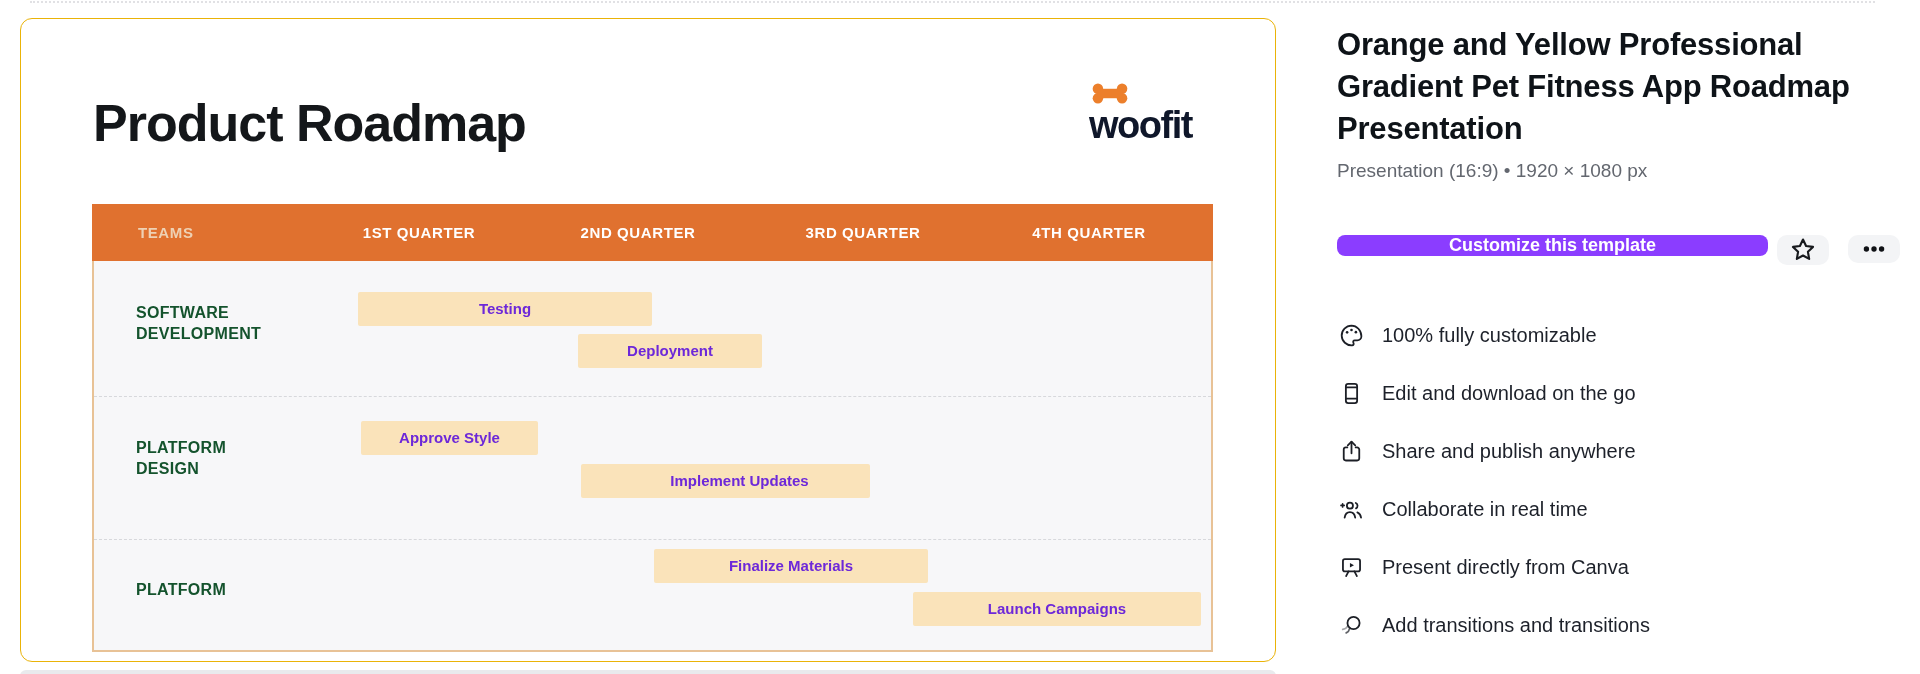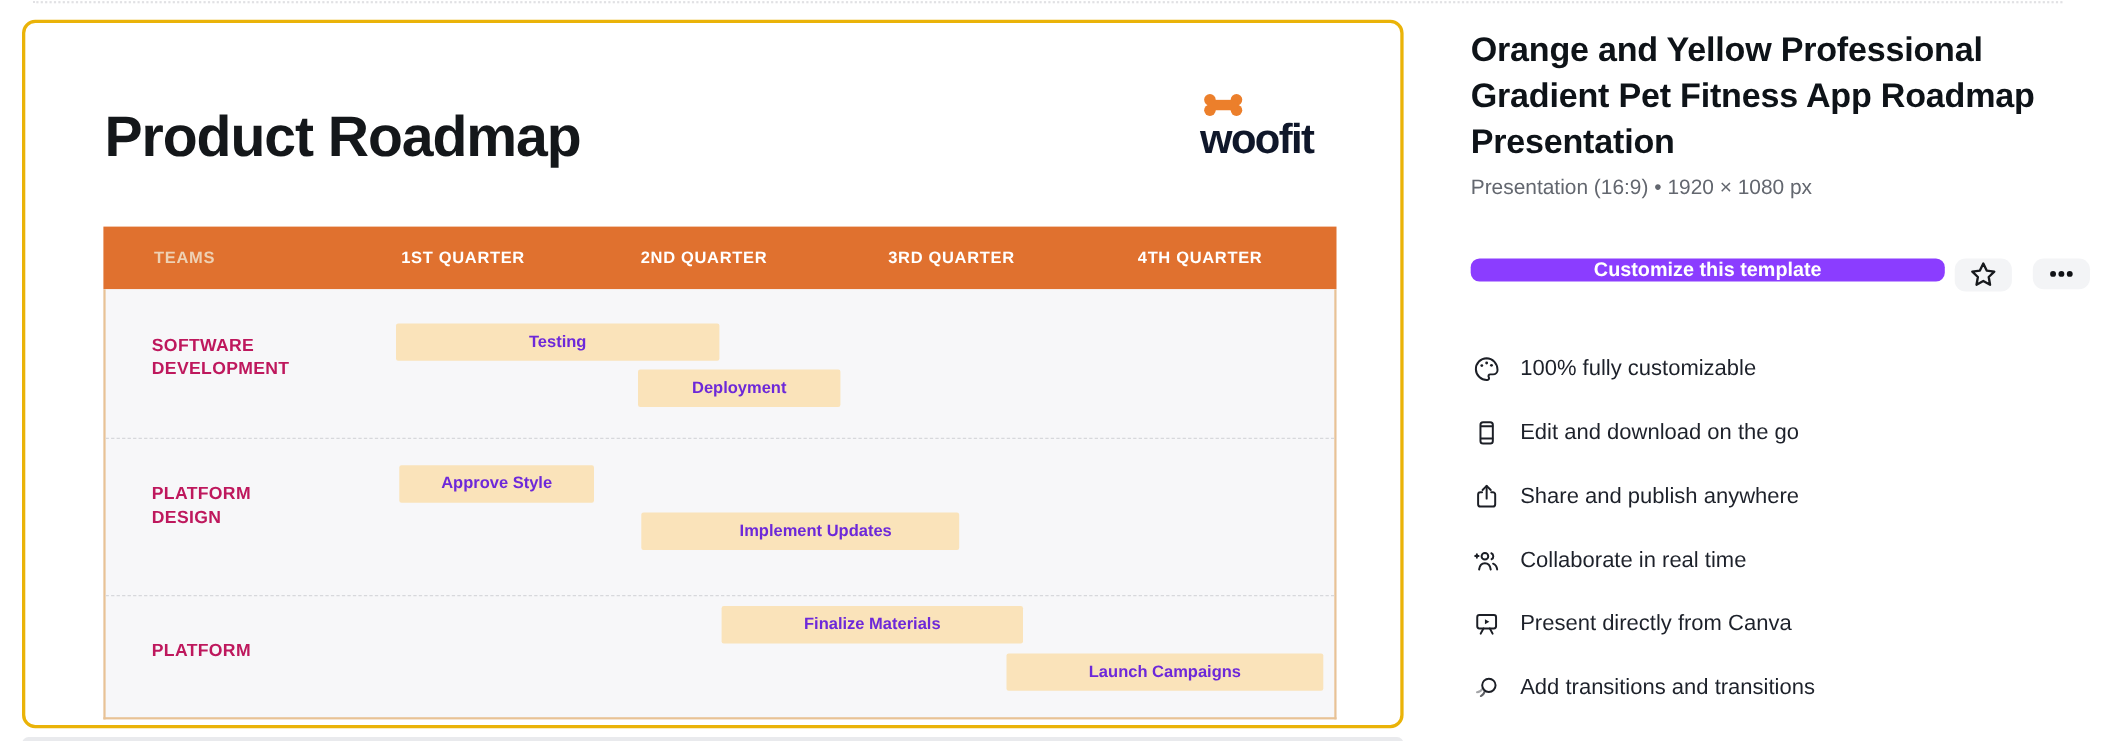--- a/index.html
+++ b/index.html
@@ -3,37 +3,37 @@
 <meta charset="utf-8">
 <style>
   * { margin:0; padding:0; box-sizing:border-box; }
   html,body { background:#ffffff; }
   body { font-family:"Liberation Sans", sans-serif; width:1920px; height:674px; position:relative; overflow:hidden; }
 
   .top-dash { position:absolute; top:1px; left:30px; width:1845px; border-top:2px dotted #d7d8db; opacity:.75; }
 
   
   .preview-card { position:absolute; left:20px; top:18px; width:1256px; height:644px;
-    background:#ffffff; border:3px solid #eab308; border-radius:12px; }
+    background:#ffffff; border:1px solid #eab308; border-radius:12px; }
   .slide-title { position:absolute; left:72px; top:74px; font-size:52px; font-weight:700;
     letter-spacing:-1px; color:#14171a; }
   .brand { position:absolute; left:1068px; top:64px; width:160px; }
   .brand .bone { display:block; margin-left:3px; }
   .brand .wordmark { font-size:38px; font-weight:700; letter-spacing:-1.5px; color:#0f172a; line-height:42px; }
 
   .roadmap { position:absolute; left:71px; top:185px; width:1121px; height:320px; }
   .roadmap-header { position:absolute; left:0; top:0; width:100%; height:57px; background:#e0712f; }
   .hcell { position:absolute; top:0; height:57px; line-height:57px; font-size:15px; font-weight:700;
     letter-spacing:.6px; color:#ffffff; transform:translateX(-50%); white-space:nowrap; }
   .hcell.left { transform:none; color:#eed1b4; }
   .roadmap-body { position:absolute; left:0; top:57px; width:100%; height:391px;
     background:#f7f7f9; border:2px solid #e8c296; border-top:none; }
   .row-sep { position:absolute; left:0; right:0; border-top:1px dashed #d7d8dc; }
   .team-label { position:absolute; left:42px; font-size:16px; font-weight:700; line-height:21px;
-    letter-spacing:.3px; color:#be185d; }
+    letter-spacing:.3px; color:#14532d; }
   .gantt-bar { position:absolute; height:34px; background:#fae3ba; border-radius:2px;
     text-align:center; font-size:15px; font-weight:700; color:#6d28d9; }
   .gantt-bar span { line-height:34px; }
 
   .next-card-strip { position:absolute; left:20px; top:670px; width:1256px; height:6px;
     background:#e9eaed; border-radius:10px 10px 0 0; }
 
   
   .details { position:absolute; left:1337px; top:0; width:575px; }
   .tpl-title { position:absolute; top:24px; width:540px; font-size:31px; line-height:42px;

